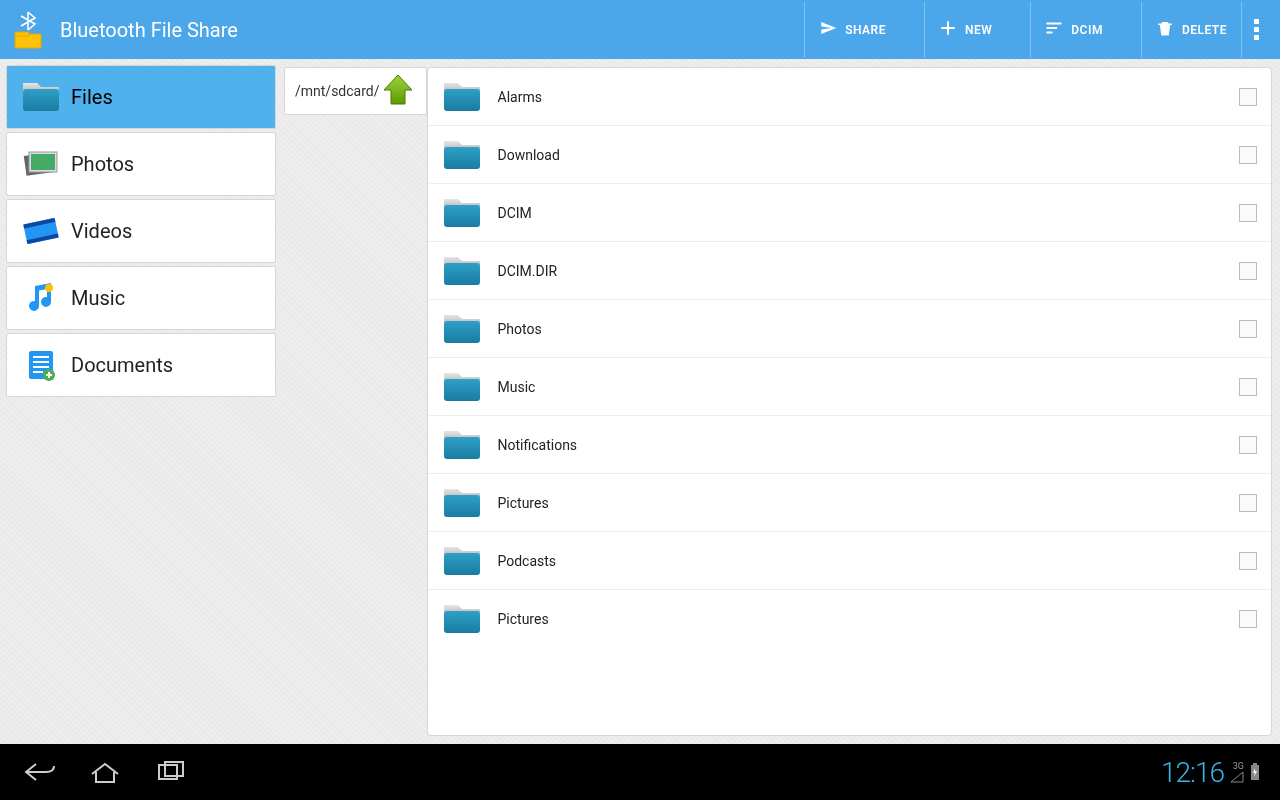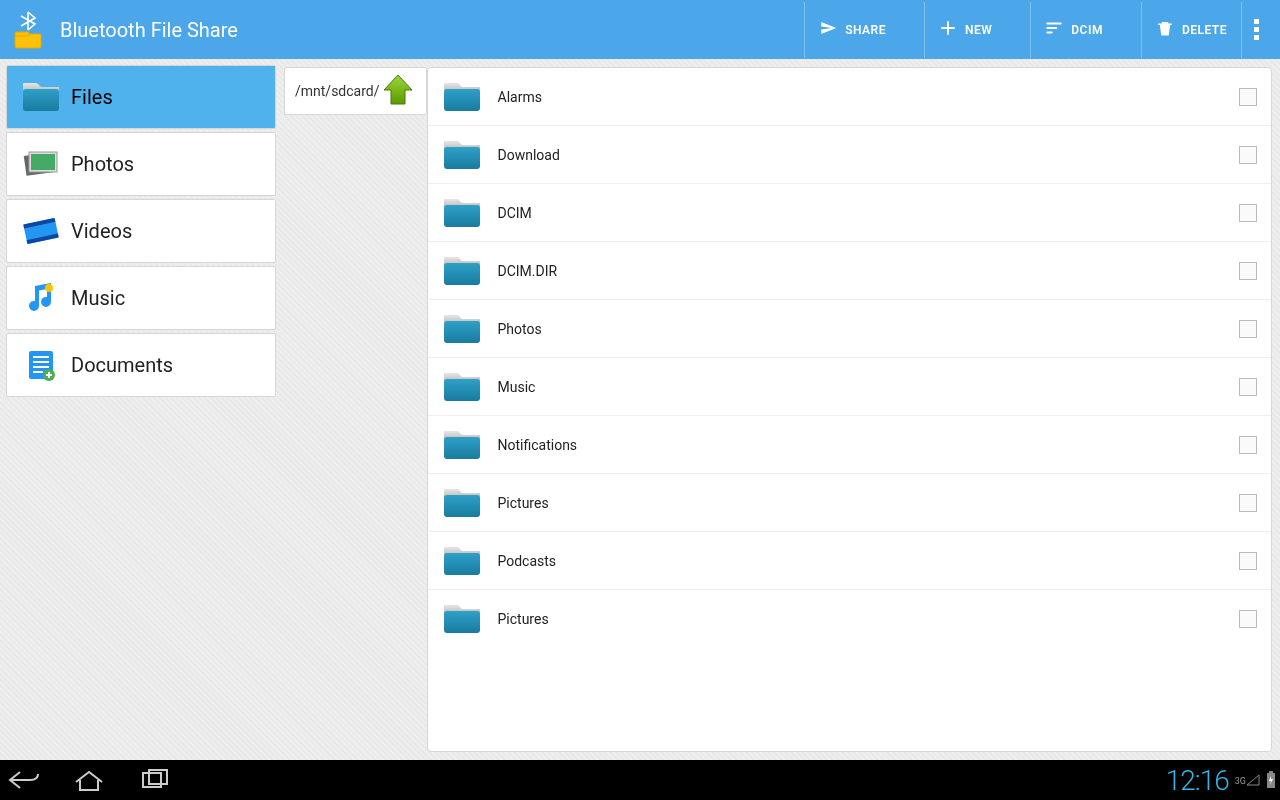--- a/index.html
+++ b/index.html
@@ -28,21 +28,21 @@
 .pathbar .up { margin-left: auto; cursor:pointer; }
 
 .list { background: #fff; border: 1px solid #d6d6d6; border-radius:4px; flex:1; overflow-y:auto; }
 .row { height: 58px; border-bottom: 1px solid #eee; display: flex; align-items: center; padding: 0 14px; cursor: pointer; }
 .row:last-child { border-bottom: none; }
 .row .fic { width: 40px; height: 40px; margin-right: 16px; display:flex; align-items:center; justify-content:center;}
 .row .fname { flex:1; font-size: 14px; color:#222; }
 .row .chk { width:18px; height:18px; border:1px solid #bbb; background:#fafafa; cursor:pointer; }
 
 
-.navbar { height: 40px; background: #000; display:flex; align-items:center; padding: 0 4px; }
+.navbar { height: 56px; background: #000; display:flex; align-items:center; padding: 0 20px; }
 .navbar .navbtns { display:flex; gap: 28px; }
 .navbar .navbtn { width:38px; height:28px; cursor:pointer; display:flex; align-items:center; justify-content:center; }
 .navbar .status { margin-left:auto; display:flex; align-items:center; gap:6px; }
 .navbar .clock { color:#33b5e5; font-size:28px; font-weight:300; letter-spacing:-1px; }
 .navbar .sm { color:#999; font-size:9px; line-height:9px; }
 </style>
 </head>
 <body>
 
 <svg width="0" height="0" style="position:absolute">
@@ -295,21 +295,21 @@
     </div>
     <div class="navbtn">
       <svg width="34" height="24" viewBox="0 0 34 24">
           <rect x="5" y="5" width="18" height="14" fill="none" stroke="#ccc" stroke-width="2"></rect>
           <rect x="11" y="2" width="18" height="14" fill="none" stroke="#ccc" stroke-width="2"></rect>
         </svg>
     </div>
   </div>
   <div class="status">
     <span class="clock">12:16</span>
-    <div style="display:flex;flex-direction:row;align-items:flex-end">
+    <div style="display:flex;flex-direction:column;align-items:flex-end">
       <span class="sm">3G</span>
       <svg width="14" height="12" viewBox="0 0 14 12">
           <path fill="none" stroke="#888" d="M1 11 L13 1 L13 11 Z"></path>
         </svg>
     </div>
     <svg width="10" height="18" viewBox="0 0 10 18">
         <rect x="1" y="2" width="8" height="15" fill="#888"></rect>
         <rect x="3" width="4" height="2" fill="#888"></rect>
         <path fill="#fff" d="M5 5 L3 10 H5 L4 14 L7 8 H5 Z"></path>
       </svg>

